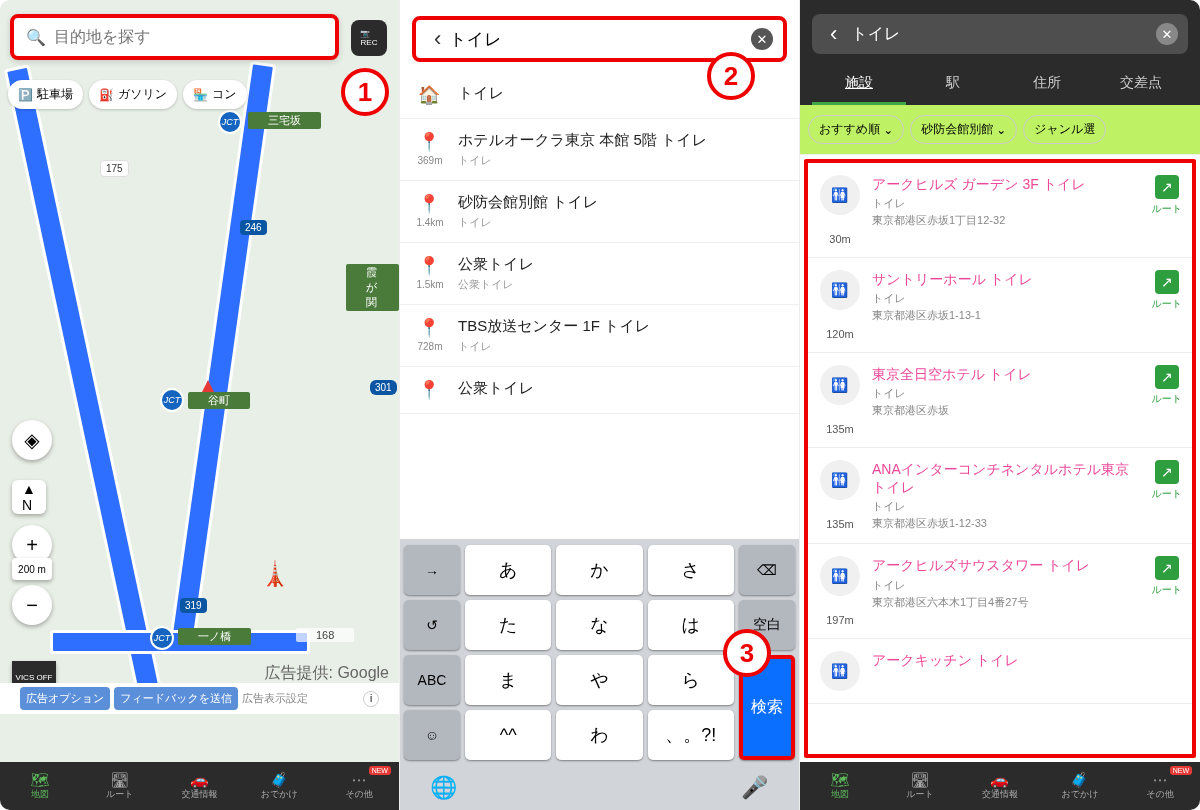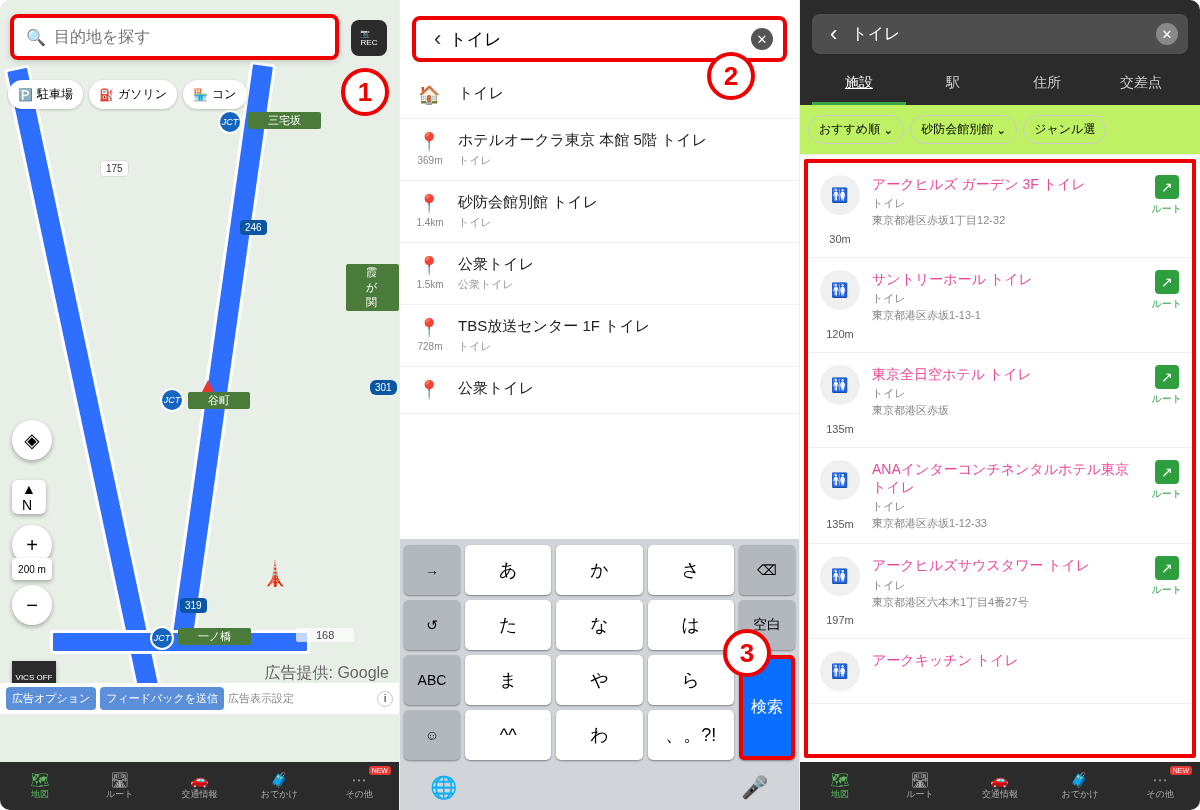--- a/index.html
+++ b/index.html
@@ -12,21 +12,21 @@
   .map-bg { flex: 1; background: #e8efe6; position: relative; overflow: hidden; }
   .road-blue { position: absolute; background: #2f6fff; border: 3px solid #fff; border-radius: 4px; }
   .search-bar-1 { position: absolute; top: 14px; left: 10px; right: 60px; height: 46px; background: #fff; border-radius: 8px; display: flex; align-items: center; padding: 0 12px; box-shadow: 0 2px 6px rgba(0,0,0,0.15); border: 4px solid #e00; }
   .search-bar-1 input { border: none; outline: none; font-size: 16px; flex: 1; color: #888; }
   .rec-icon { position: absolute; right: 12px; top: 20px; width: 36px; height: 36px; background: #2b2b2b; border-radius: 8px; display:flex; align-items:center; justify-content:center; color:#fff; font-size:8px; }
   .chips { position: absolute; top: 80px; left: 8px; display: flex; gap: 6px; }
   .chip { background: #fff; border-radius: 18px; padding: 6px 10px; font-size: 12px; display: flex; align-items: center; gap: 4px; box-shadow: 0 1px 3px rgba(0,0,0,0.2); }
   .badge-num { position: absolute; width: 48px; height: 48px; border: 4px solid #e00; border-radius: 50%; background: #fff; color: #e00; display: flex; align-items: center; justify-content: center; font-size: 26px; font-weight: bold; z-index: 10; }
   .badge-1 { top: 68px; right: 10px; }
   .float-btn { position:absolute; width:40px; height:40px; background:#fff; border-radius:50%; box-shadow:0 2px 4px rgba(0,0,0,0.3); display:flex; align-items:center; justify-content:center; font-size:20px; }
-  .ad-bar { position:absolute; bottom: 48px; left:0; right:0; background:#fff; padding:4px 6px; font-size:11px; display:flex; gap:4px; align-items:center; }
+  .ad-bar { position:absolute; bottom: 48px; left:0; right:0; background:#fff; padding:4px 20px; font-size:11px; display:flex; gap:4px; align-items:center; }
   .ad-btn { background:#5b8fd9; color:#fff; border-radius:4px; padding:4px 6px; font-size:11px; }
   .google-ad { position:absolute; bottom: 78px; right:10px; font-size:16px; color:#666; }
   .map-label { position:absolute; font-size:11px; color:#444; background:rgba(255,255,255,0.7); padding:1px 20px; border-radius:2px;}
   .jct { position:absolute; width:24px; height:24px; background:#1565c0; border-radius:50%; color:#fff; font-size:9px; display:flex; align-items:center; justify-content:center; border:2px solid #fff;font-style:italic;}
   .road-shield { position:absolute; background:#0a56a3; color:#fff; font-size:10px; padding:2px 5px; border-radius:4px; }
   .cursor-arrow { position:absolute; width:0; height:0; border-left:12px solid transparent; border-right:12px solid transparent; border-bottom:24px solid #e53935; top:380px; left:196px;}
   .tokyo-tower { position:absolute; top:560px; left:260px; color:#e53935; font-size:24px;}
 
   
   .bottom-nav { height: 48px; background: #2b2b2b; display: flex; }

